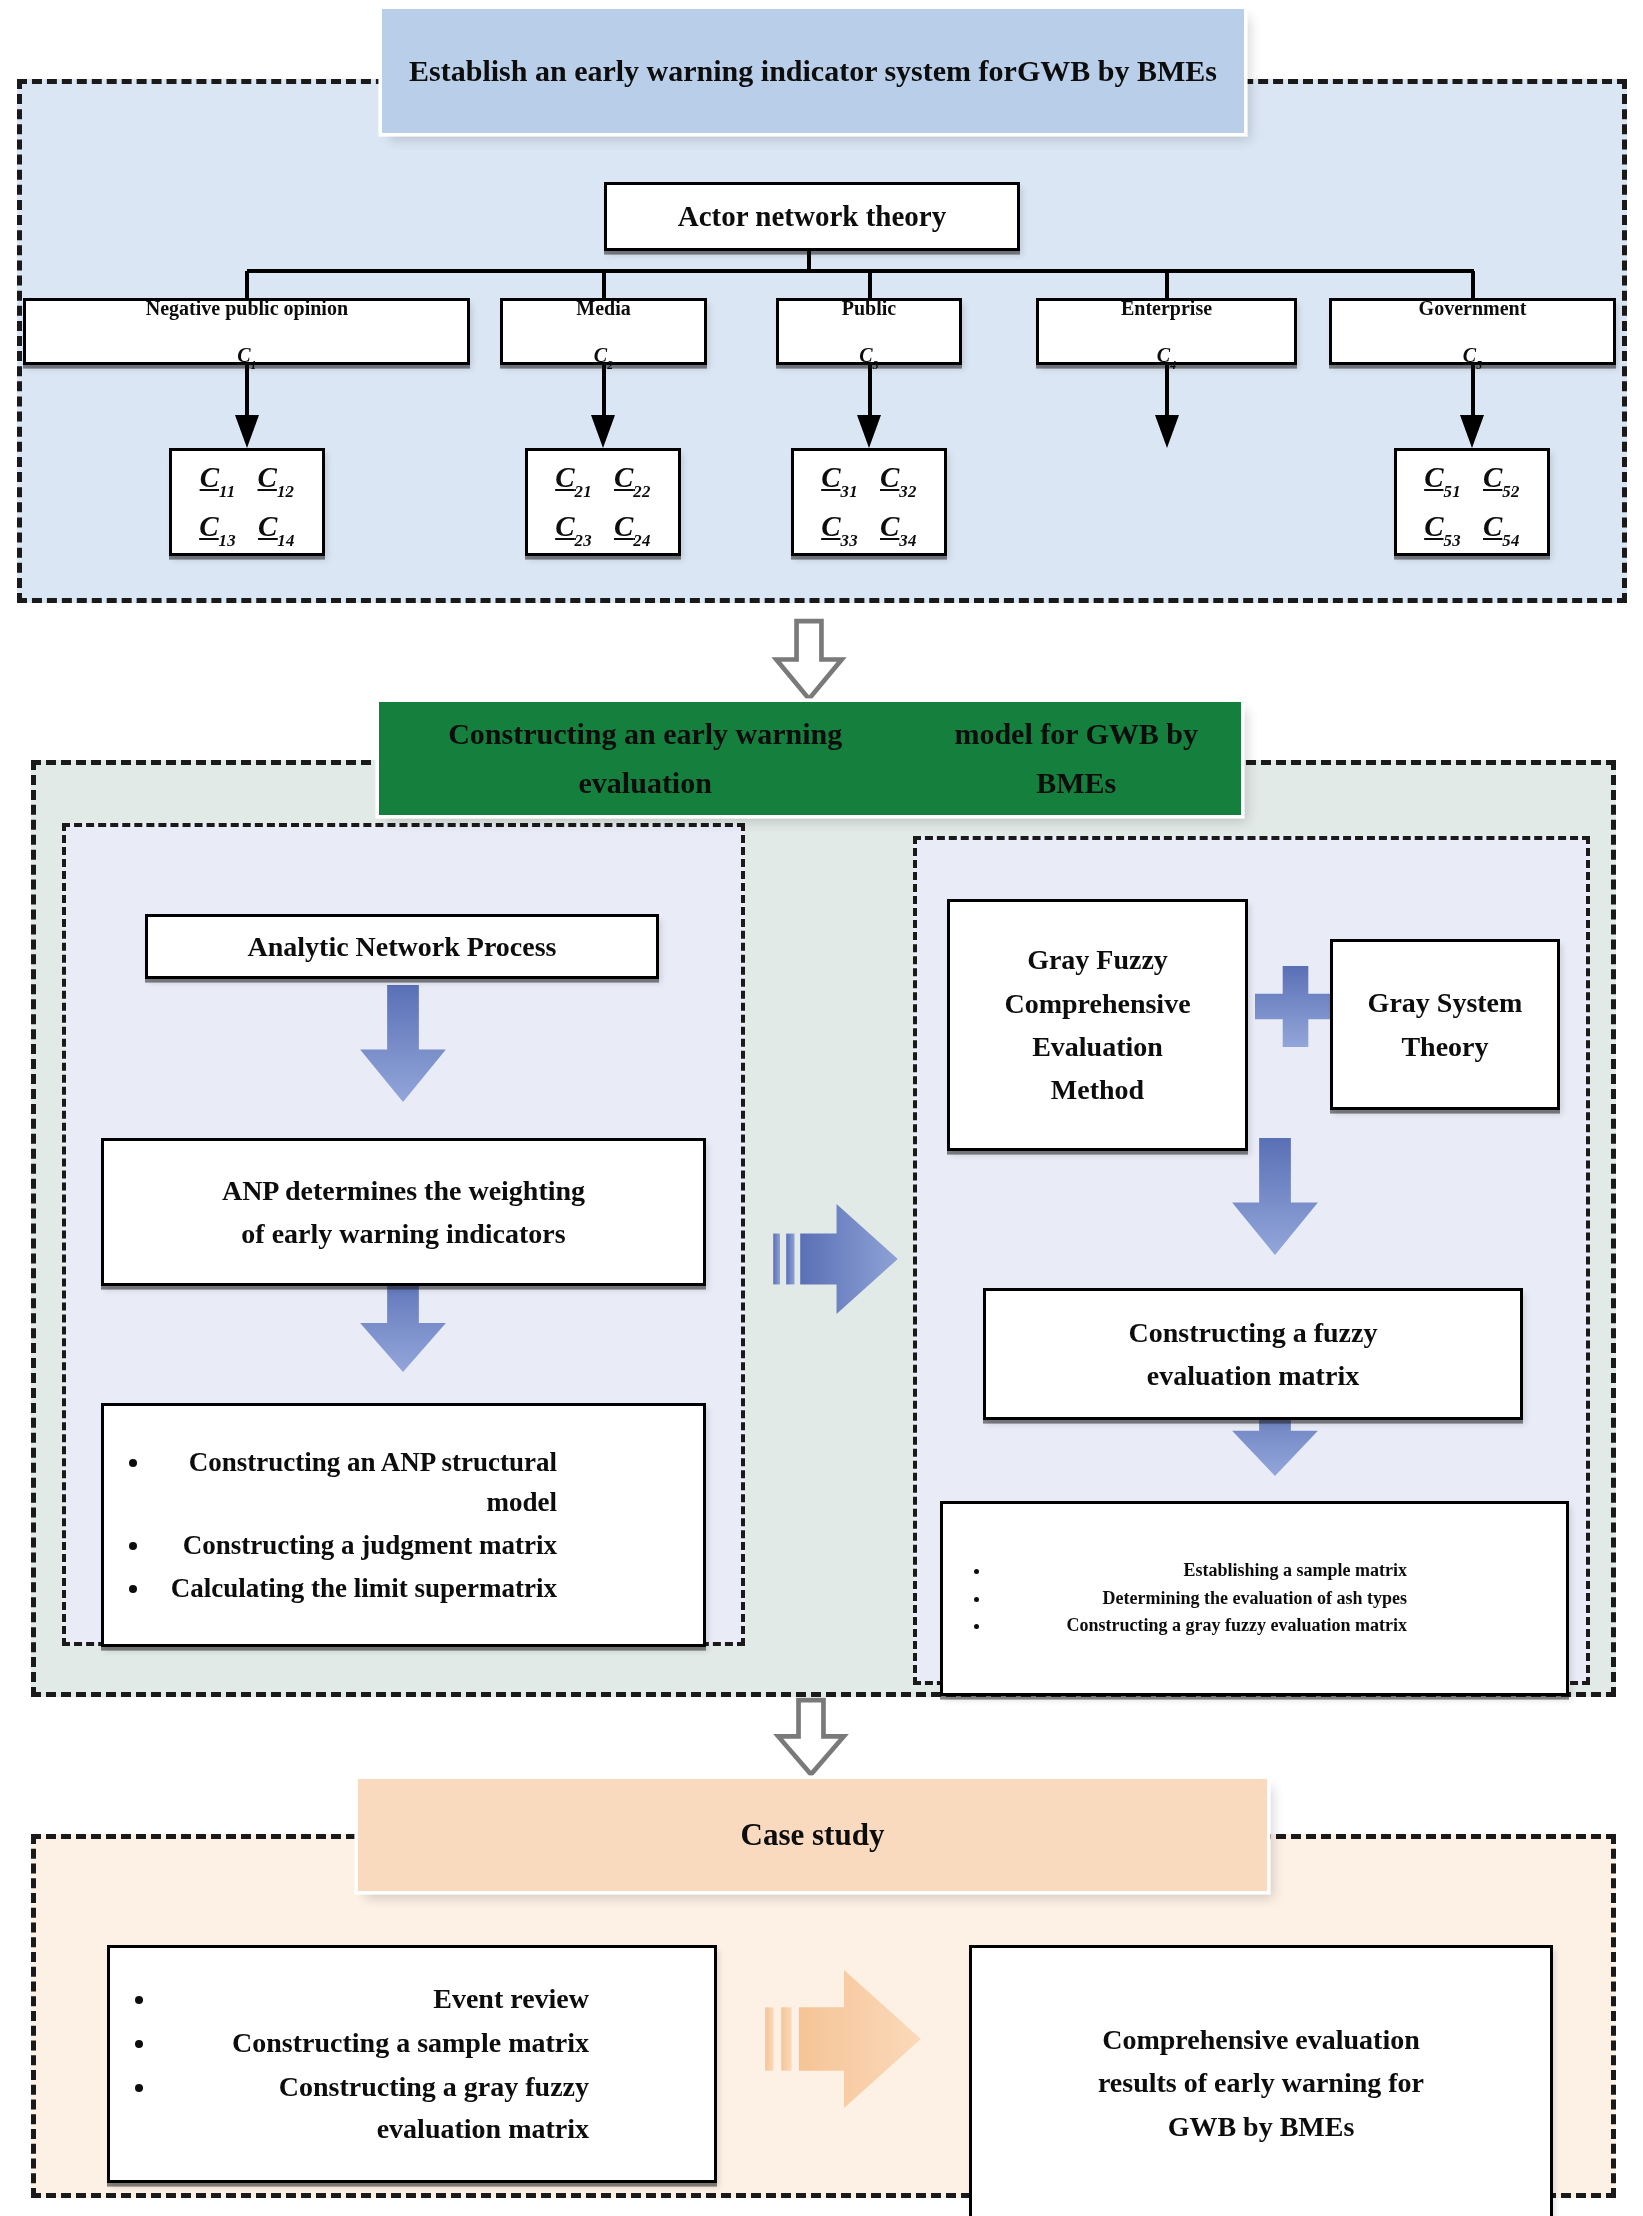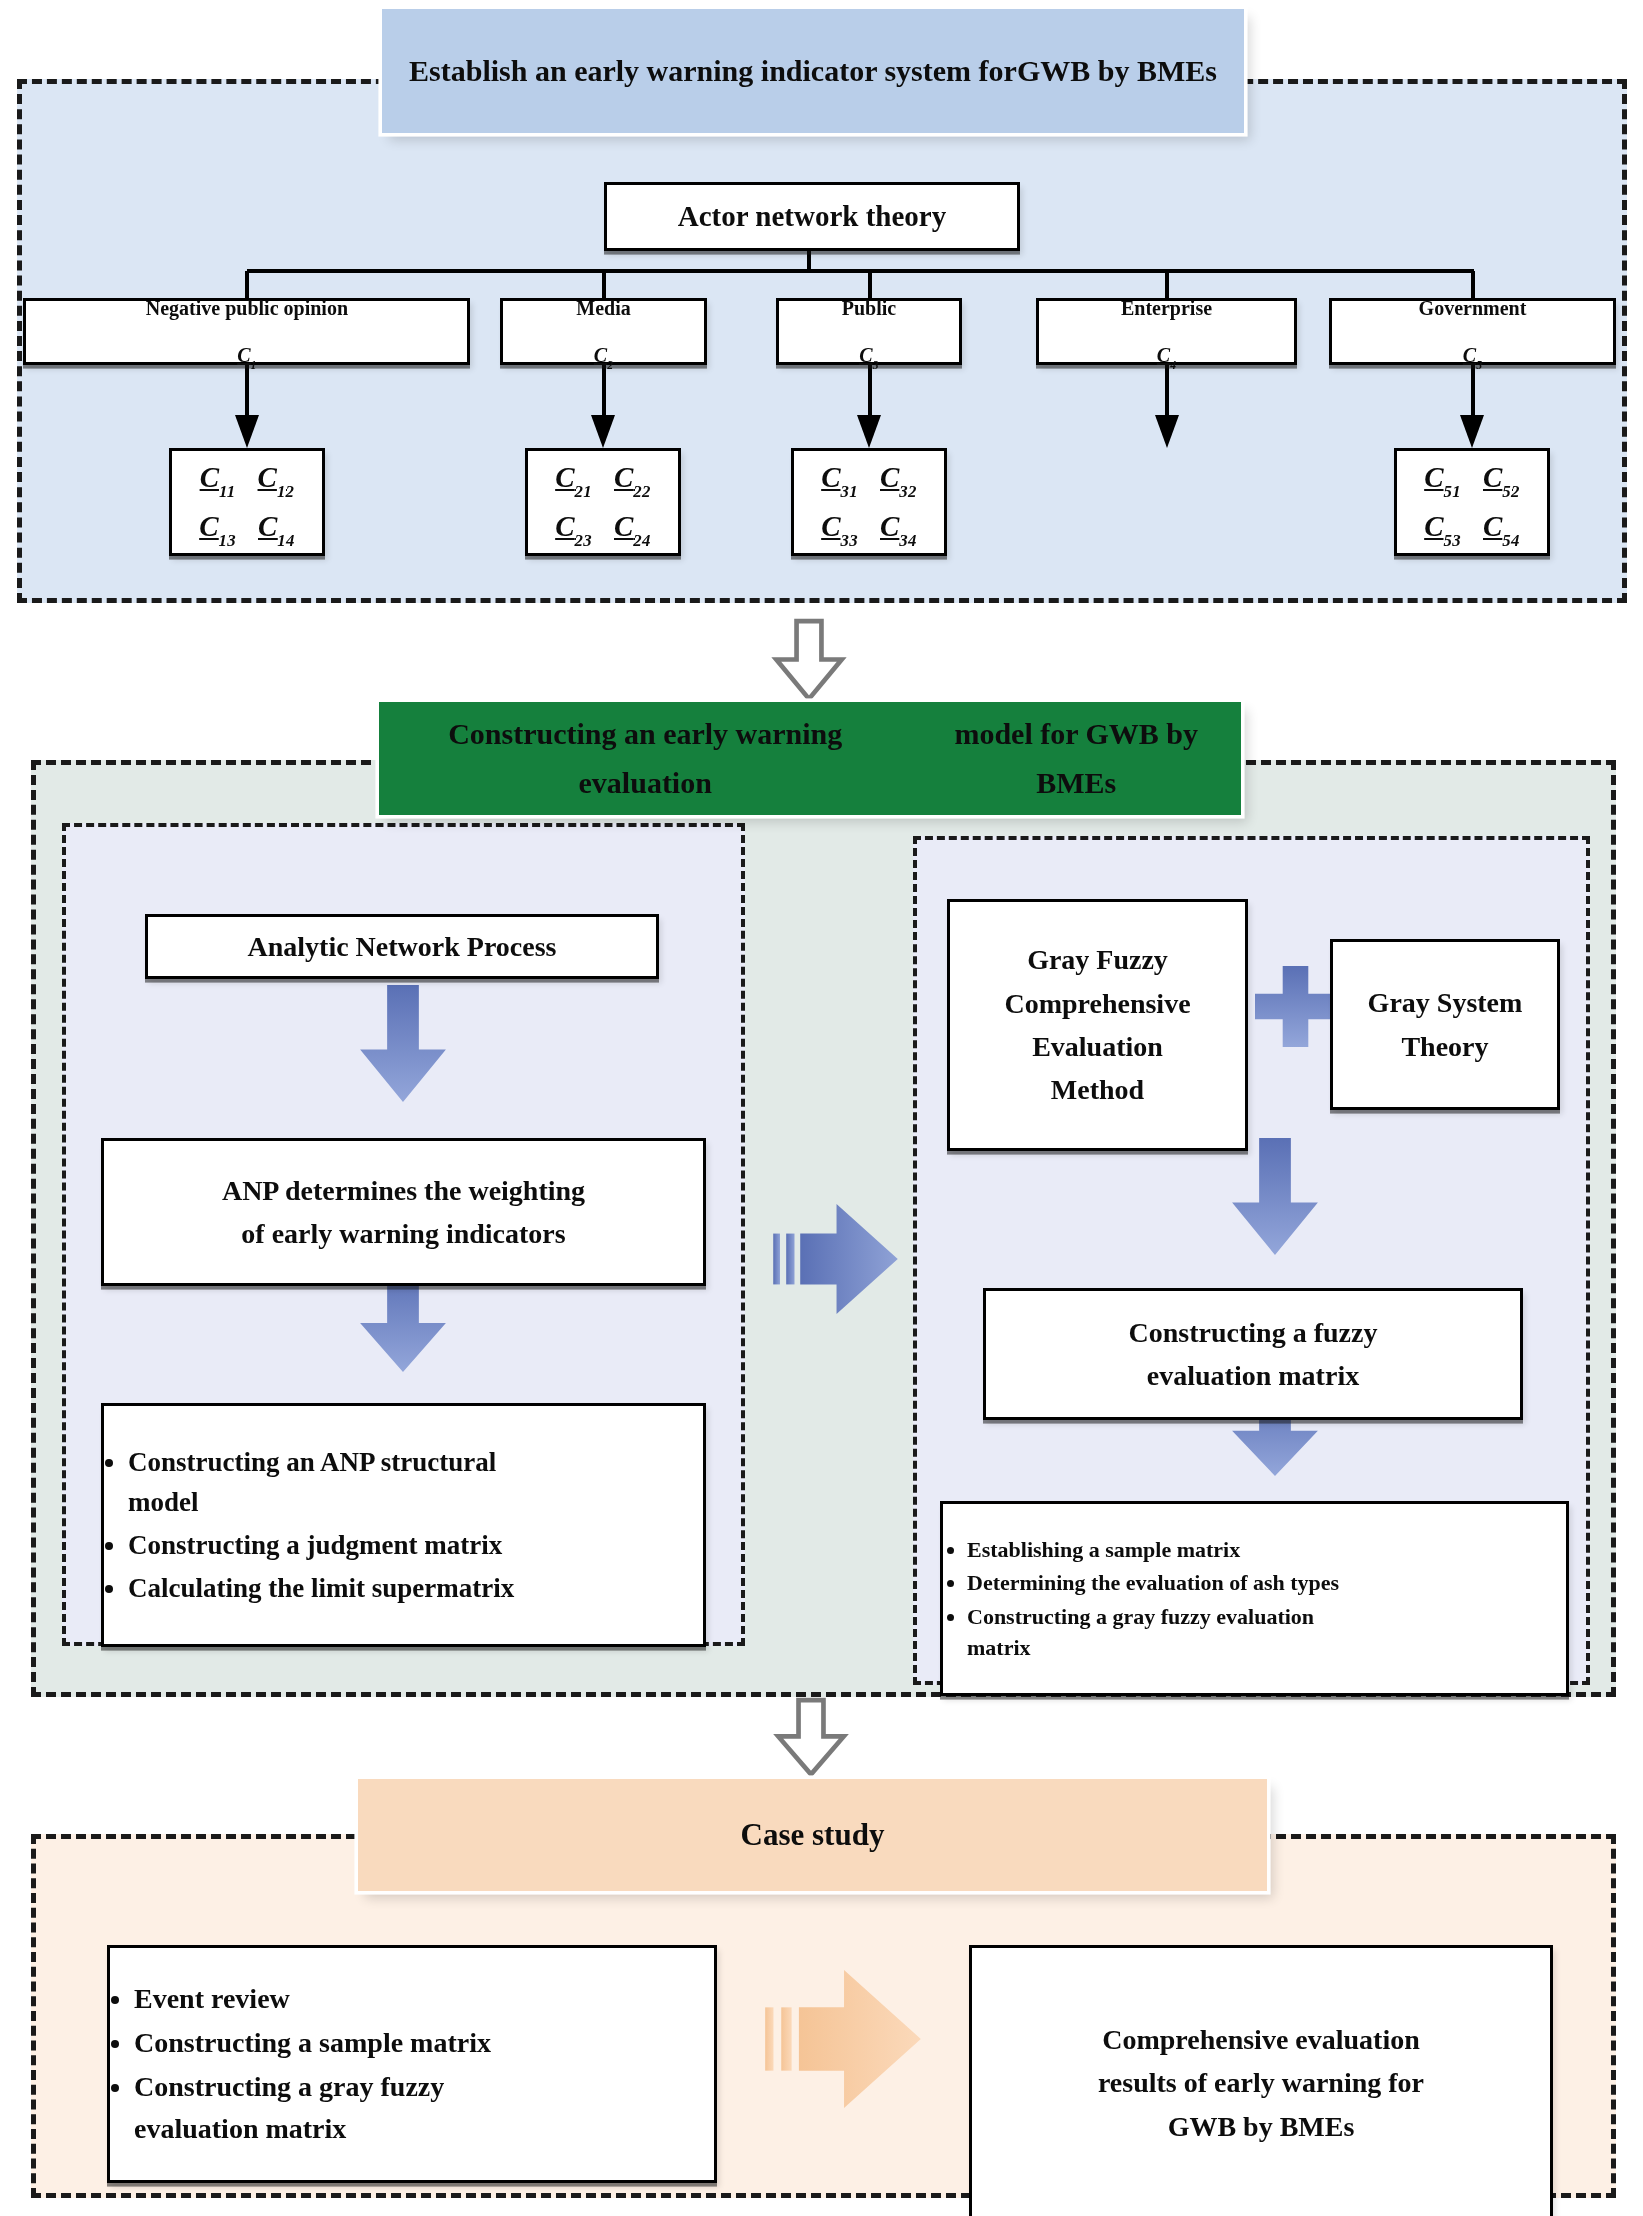--- a/index.html
+++ b/index.html
@@ -40,21 +40,21 @@
   .code sub{font-size:0.58em;line-height:0;position:relative;bottom:-0.18em;letter-spacing:0.02em;}
   
   .line{position:absolute;background:#000;z-index:2;}
   .ahead{
     position:absolute;width:0;height:0;z-index:2;
     border-left:12px solid transparent;border-right:12px solid transparent;border-top:33px solid #000;
   }
   
   .fbox{font-size:28px;line-height:1.55;margin-top:18px;}
   .bullets{align-items:flex-start;}
-  .bullets ul{margin:0;padding-left:24px;text-align:left;}
+  .bullets ul{margin:0;padding-left:48px;text-align:right;}
   .bullets li{margin:2.1px 0;}
   svg.abs{overflow:visible;z-index:3;}
 </style>
 </head>
 <body>
 
 <div class="canvas">
 
   
   <svg width="0" height="0" aria-hidden="true">
@@ -243,21 +243,21 @@
 
   <div class="box fbox" style="left:983px;top:1270px;width:540px;height:132px">
     <div>Constructing a fuzzy</div>
     <div>evaluation matrix</div>
   </div>
 
   <svg class="abs" style="left:1232px;top:1385px" width="86" height="91" viewBox="0 0 165 175">
     <path d="M52 0 H113 V88 H165 L82.5 175 L0 88 H52 Z" fill="url(#gBlueV)"></path>
   </svg>
 
-  <div class="box fbox bullets" style="left:940px;top:1483px;width:629px;height:195px;font-size:22px;line-height:1.42">
+  <div class="box fbox bullets" style="left:940px;top:1483px;width:629px;height:195px;font-size:18px;line-height:1.42">
     <ul style="width:416px">
       <li>Establishing a sample matrix</li>
       <li>Determining the evaluation of ash types</li>
       <li>Constructing a gray fuzzy evaluation matrix</li>
     </ul>
   </div>
 
   
   <svg class="abs" style="left:772px;top:1698px" width="78" height="79" viewBox="0 0 150 152">
     <path d="M51 4 H99 V74 H138 L75 147 L12 74 H51 Z" fill="#ffffff" stroke="#7a7a7a" stroke-width="9" stroke-linejoin="miter"></path>

